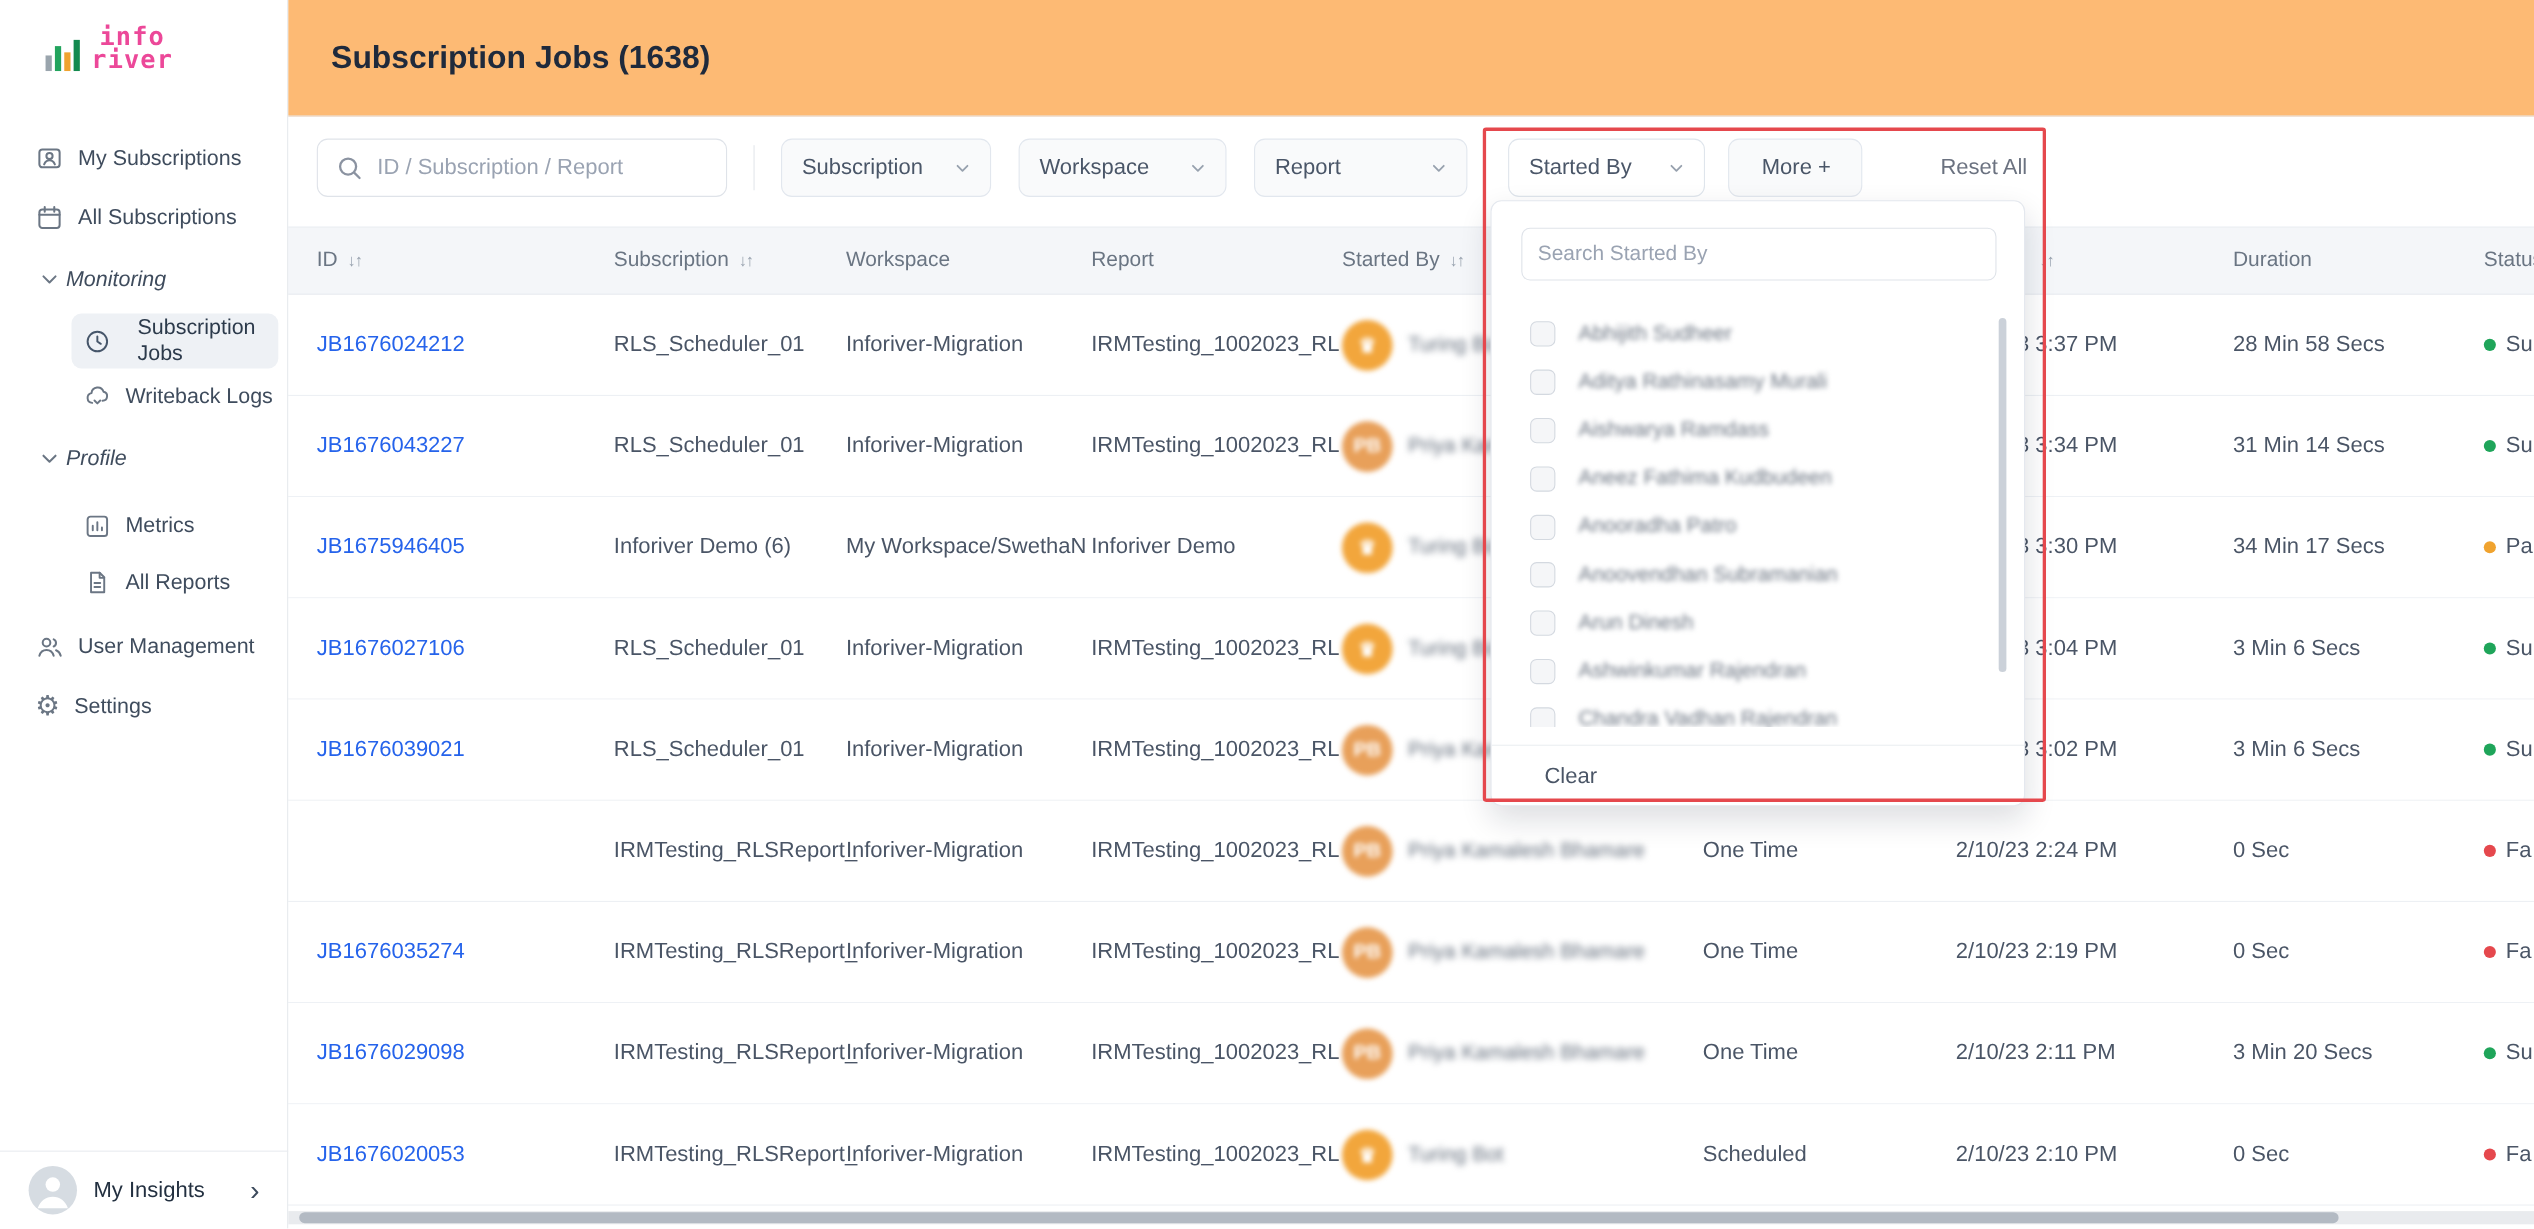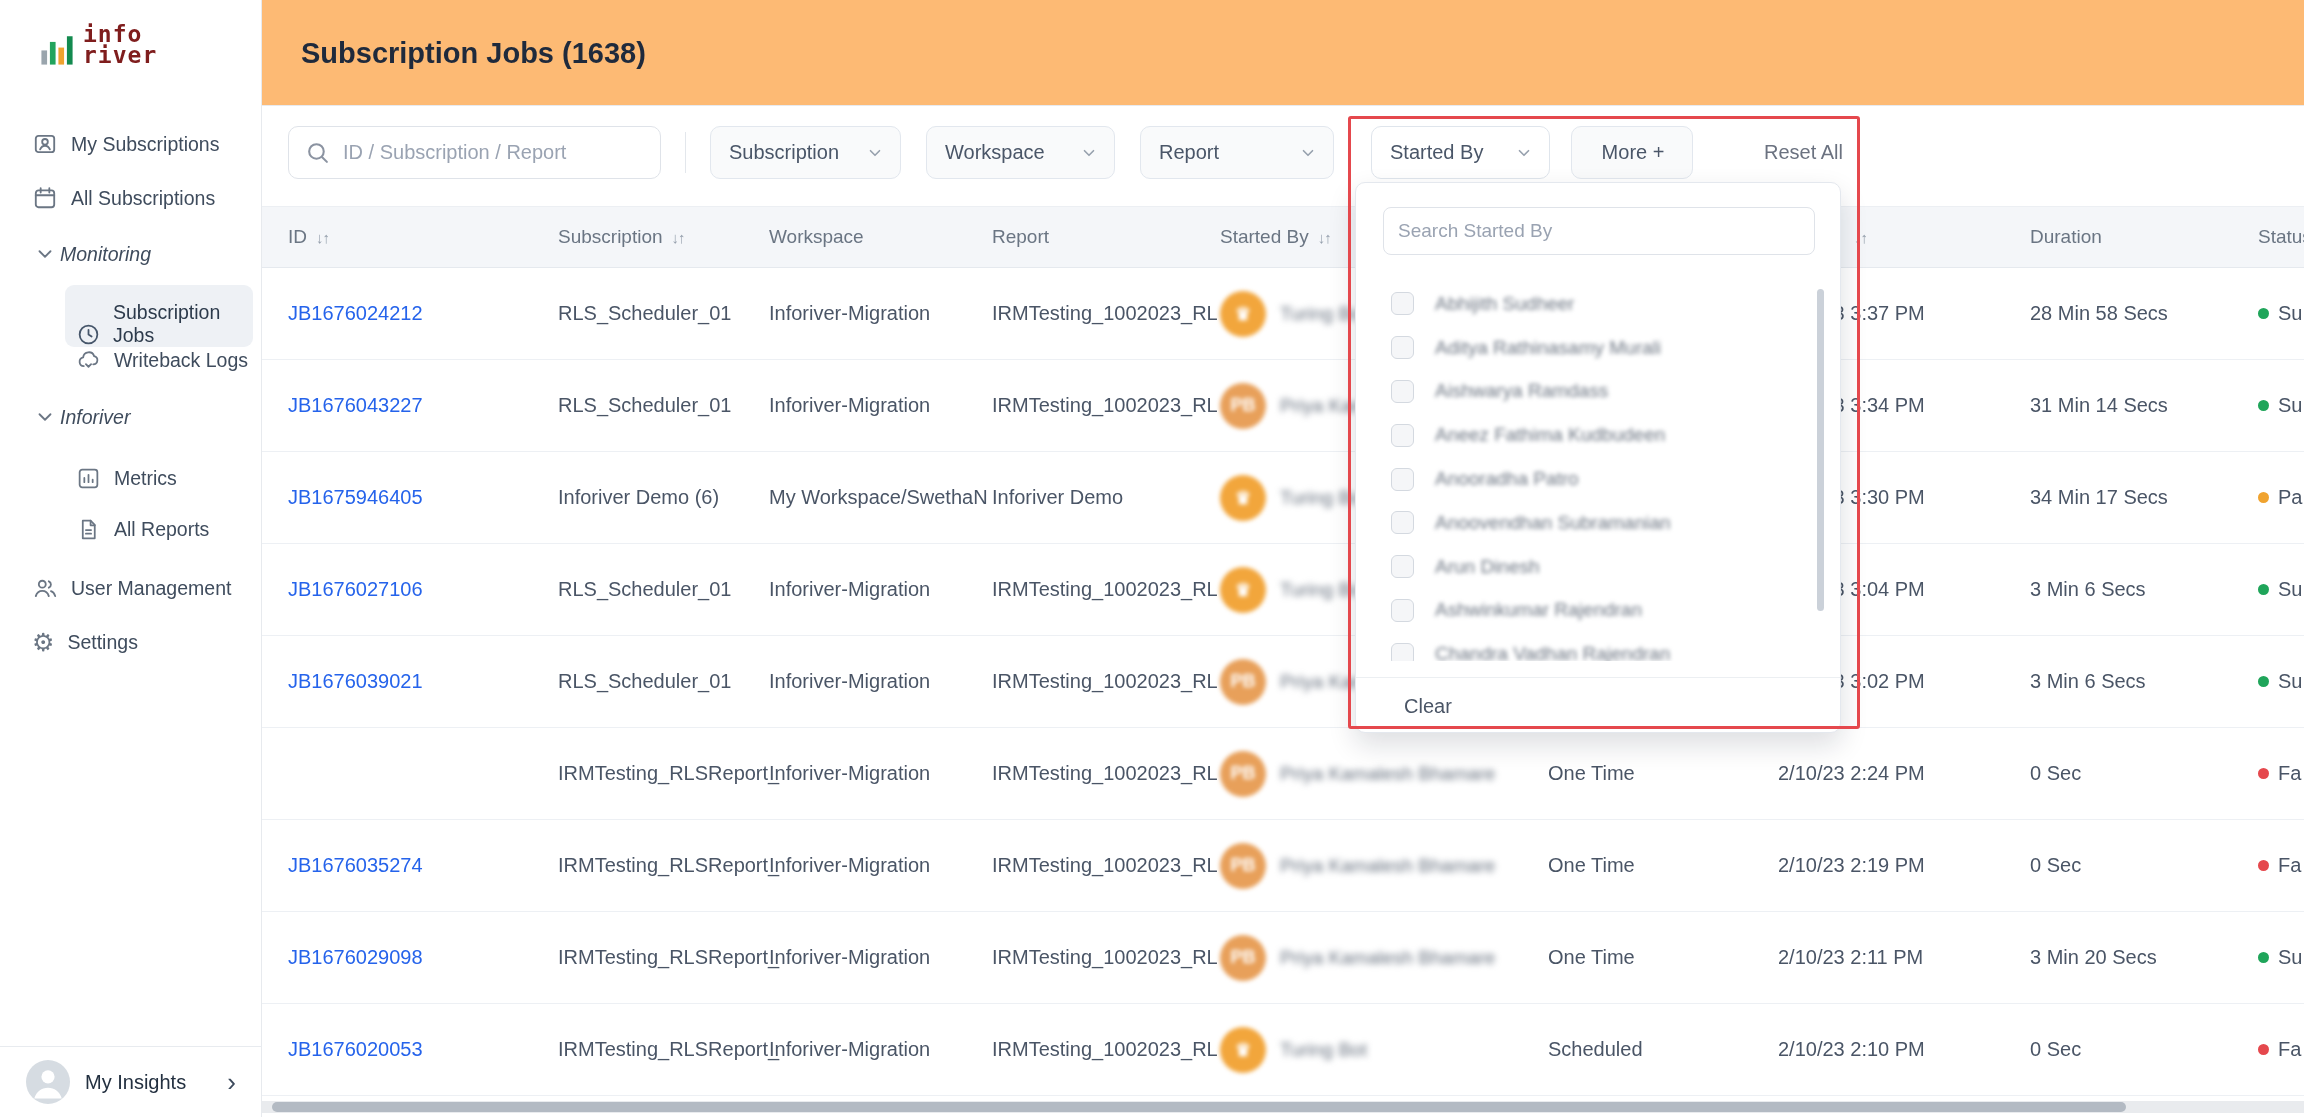--- a/index.html
+++ b/index.html
@@ -5,28 +5,28 @@
   * { margin:0; padding:0; box-sizing:border-box; }
   html,body { background:#fff; }
   body { font-family:"Liberation Sans", sans-serif; }
   .root { position:relative; width:2304px; height:1117px; overflow:hidden; background:#fff; }
 
   
   .sidebar { position:absolute; left:0; top:0; width:262px; height:1117px; background:#fff;
              border-right:1px solid #e7eaee; z-index:10; }
   .logo { position:absolute; left:40px; top:24px; display:flex; align-items:flex-end; gap:9px; }
   .logo-text { font-family:"DejaVu Sans Mono", monospace; font-weight:bold; font-size:23px;
-               line-height:21px; color:#7f1d1d; letter-spacing:1px; }
+               line-height:21px; color:#ec4899; letter-spacing:1px;text-align:center; }
   .si { position:absolute; left:32px; height:44px; display:flex; align-items:center; gap:13px;
         color:#3f4c5d; font-size:19.5px; cursor:pointer; white-space:nowrap; }
   .si .ic { color:#6b7684; display:flex; align-items:center; }
   .si.sub { left:76px; }
   .si.section { left:34px; gap:4px;font-style:italic; }
-  .selected-pill { position:absolute; left:65px; top:285px; width:188px; height:62px; background:#eef1f5;
-                   border-radius:9px; display:flex; align-items:flex-end; gap:12px; padding-left:11px;
+  .selected-pill { position:absolute; left:65px; top:285px; width:188px; height:50px; background:#eef1f5;
+                   border-radius:9px; display:flex; align-items:center; gap:24px; padding-left:11px;
                    color:#2c3a4b; font-size:19.5px; cursor:pointer; }
   .selected-pill .ic { color:#46566a; display:flex; }
   .gear-glyph { font-size:25px; line-height:25px; }
   .onboarding { position:absolute; left:22px; top:980px; width:218px; height:53px; background:#edf1f6;
                 border-radius:10px; display:flex; align-items:center; gap:11px; padding-left:16px;
                 color:#233040; font-size:19.5px; cursor:pointer; }
   .onboarding .ic { color:#3c4a5c; display:flex; }
   .profile { position:absolute; left:0; top:1046px; width:262px; height:71px; border-top:1px solid #e8ebef;
              display:flex; align-items:center; gap:15px; padding:0 26px; cursor:pointer; }
   .p-avatar { width:44px; height:44px; border-radius:50%; background:#d6dce2; overflow:hidden; flex:0 0 auto; }
@@ -460,21 +460,21 @@
           </svg>
         </span>
       <span>Writeback Logs</span>
     </div>
     <div class="si section" style="top:395px">
       <span class="ic">
           <svg width="22" height="22" viewBox="0 0 24 24" fill="none" stroke="currentColor" stroke-width="2" stroke-linecap="round" stroke-linejoin="round">
             <path d="M6 9l6 6 6-6"></path>
           </svg>
         </span>
-      <span>Inforiver</span>
+      <span>Profile</span>
     </div>
     <div class="si sub" style="top:456px">
       <span class="ic">
           <svg width="25" height="25" viewBox="0 0 24 24" fill="none" stroke="currentColor" stroke-width="1.7" stroke-linecap="round" stroke-linejoin="round">
             <rect x="3.5" y="3.5" width="17" height="17" rx="2.5"></rect>
             <path d="M8 15.5v-4M12 15.5v-7M16 15.5v-2.5"></path>
           </svg>
         </span>
       <span>Metrics</span>
     </div>

